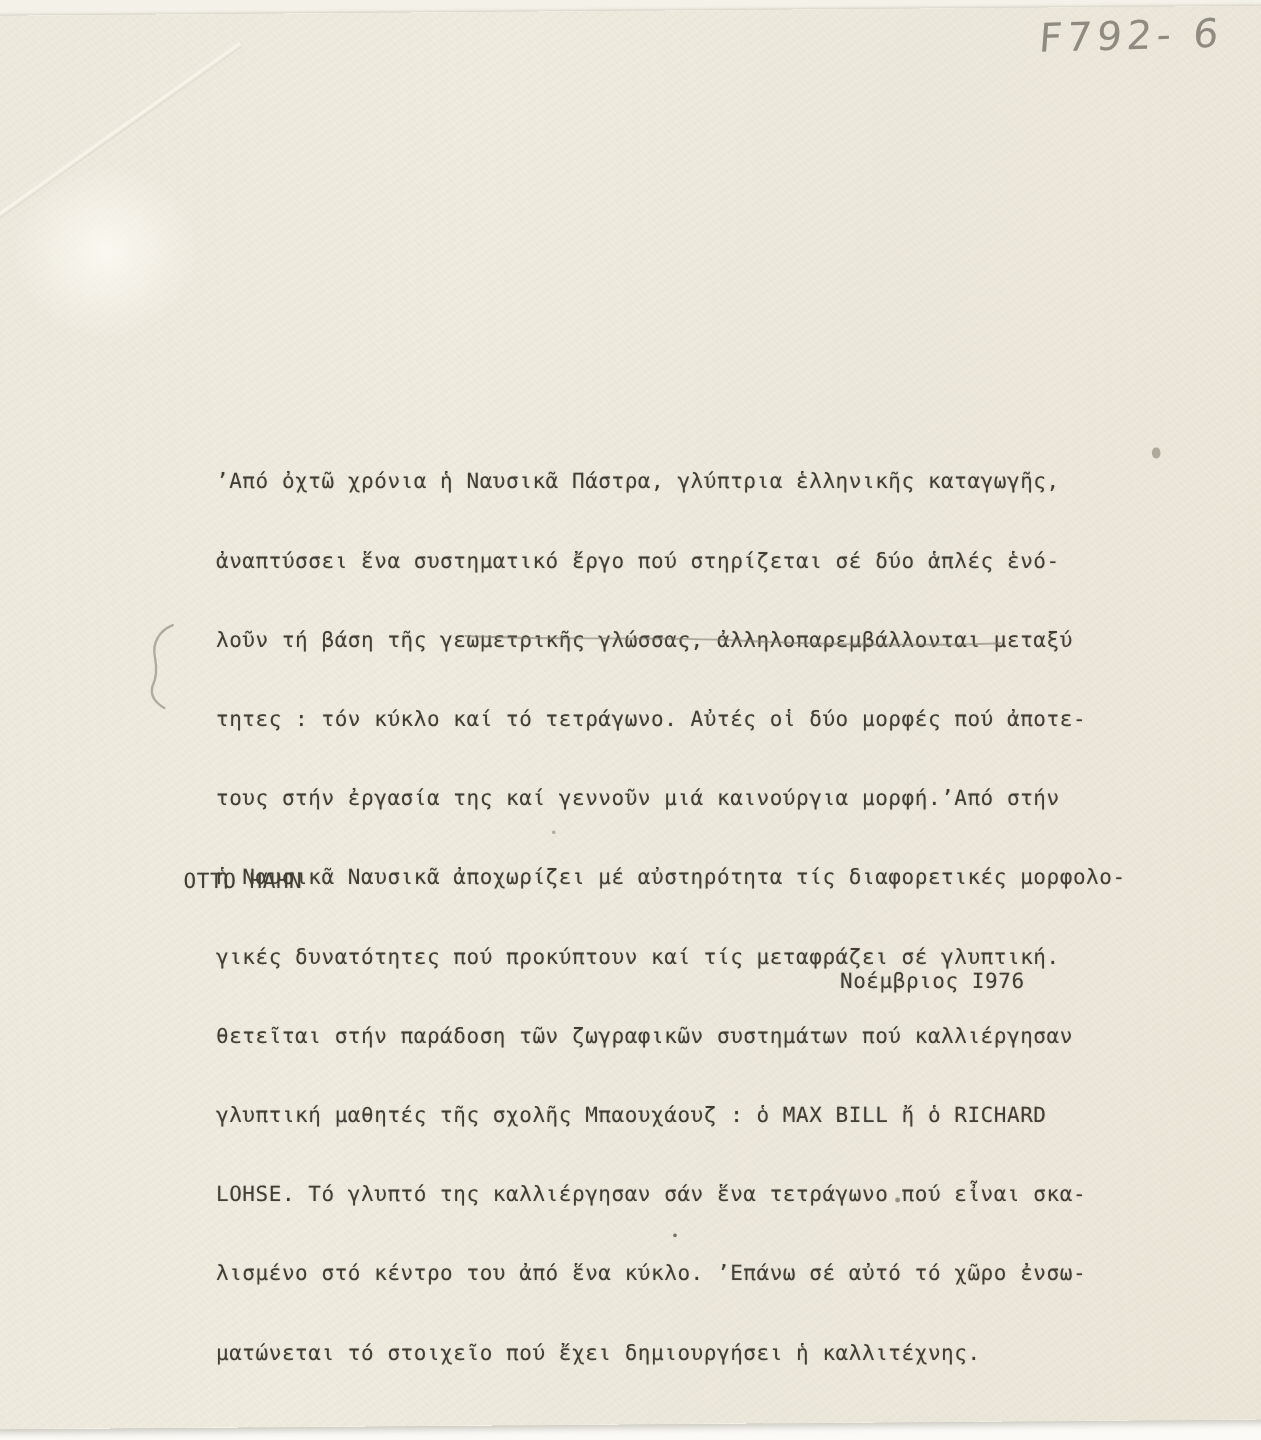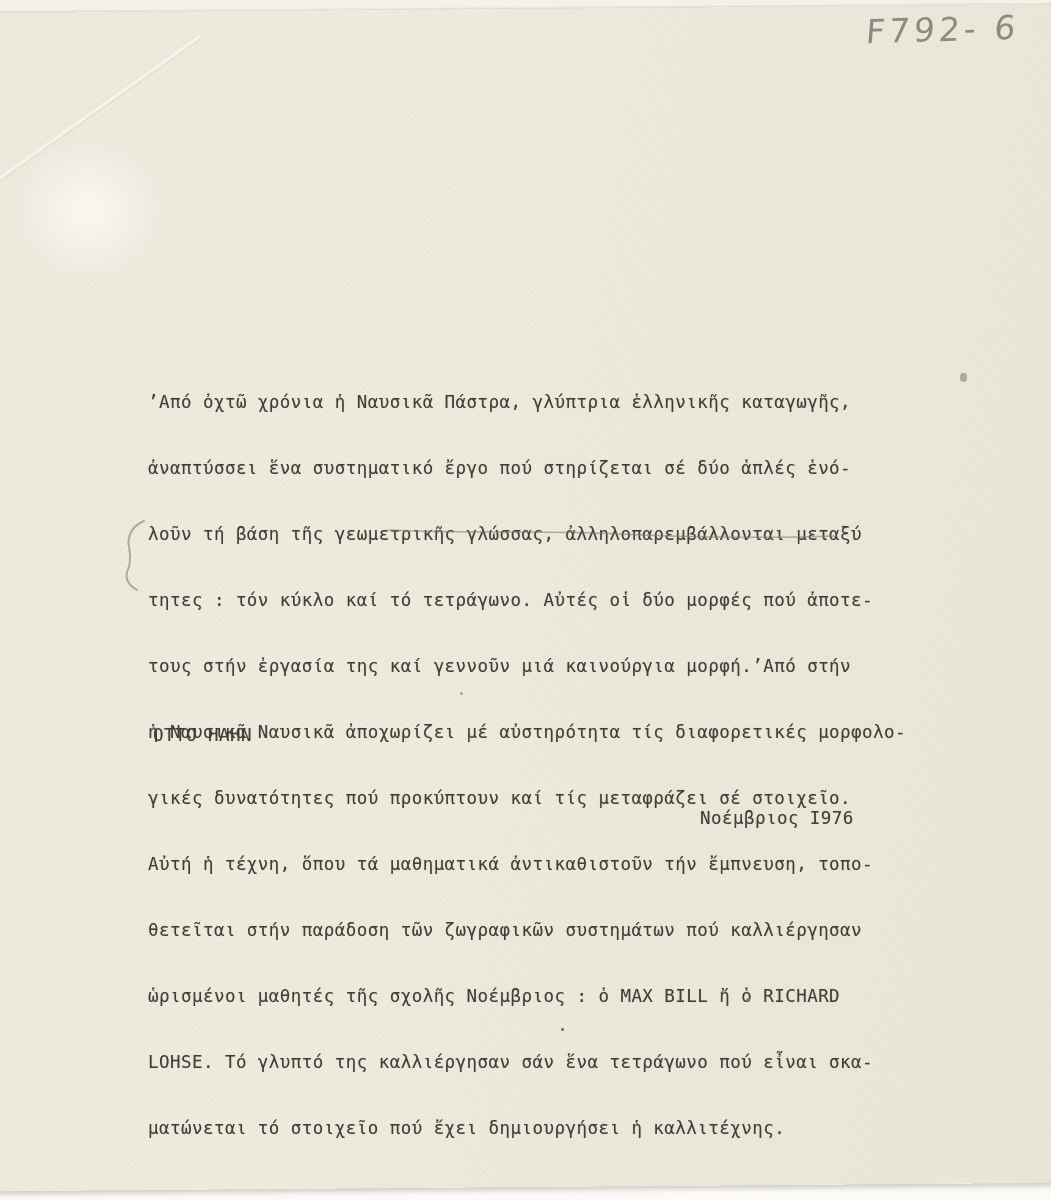--- a/index.html
+++ b/index.html
@@ -23,21 +23,21 @@
   .corner-blotch{
     position:absolute;left:8px;top:135px;width:160px;height:150px;
     background:radial-gradient(ellipse at center, rgba(252,250,243,0.85), rgba(252,250,243,0) 68%);
   }
   .typed{
     position:absolute;color:#423e36;
     font-size:17.5px;line-height:22px;letter-spacing:0.45px;
     white-space:pre;text-shadow:0 0 1px rgba(66,62,54,0.32);
   }
   .typed-block{left:148px;top:347px;}
-  .typed-block .line{height:22px;}
+  .typed-block .line{height:22px;margin-left:32px;}
   .signature{left:153px;top:724px;}
   .date-line{left:700px;top:807px;}
   .handnote{
     position:absolute;left:866px;top:10px;
     font-family:"DejaVu Sans",sans-serif;
     font-size:33px;font-weight:400;color:#7f7b72;
     letter-spacing:4px;
     transform:rotate(-1.6deg) skewX(-6deg);
     opacity:0.85;
   }
@@ -59,25 +59,25 @@
 
   <div class="handnote">F792- 6</div>
 
   <div class="typed typed-block">
     <div class="line">’Από ὀχτῶ χρόνια ἡ Ναυσικᾶ Πάστρα, γλύπτρια ἑλληνικῆς καταγωγῆς,</div>
     <div class="line">ἀναπτύσσει ἕνα συστηματικό ἔργο πού στηρίζεται σέ δύο ἁπλές ἑνό-</div>
     <div class="line">λοῦν τή βάση τῆς γεωμετρικῆς γλώσσας, ἀλληλοπαρεμβάλλονται μεταξύ</div>
     <div class="line">τητες : τόν κύκλο καί τό τετράγωνο. Αὐτές οἱ δύο μορφές πού ἀποτε-</div>
     <div class="line">τους στήν ἐργασία της καί γεννοῦν μιά καινούργια μορφή.’Από στήν</div>
     <div class="line">ἡ Ναυσικᾶ Ναυσικᾶ ἀποχωρίζει μέ αὐστηρότητα τίς διαφορετικές μορφολο-</div>
-    <div class="line">γικές δυνατότητες πού προκύπτουν καί τίς μεταφράζει σέ στοιχεῖο.</div>
-    <div class="line">Αὐτή ἡ τέχνη, ὅπου τά μαθηματικά ἀντικαθιστοῦν τήν ἔμπνευση, τοπο-</div>
+    <div class="line">γικές δυνατότητες πού προκύπτουν καί τίς μεταφράζει σέ γλυπτική.</div>
     <div class="line">θετεῖται στήν παράδοση τῶν ζωγραφικῶν συστημάτων πού καλλιέργησαν</div>
-    <div class="line">ὡρισμένοι μαθητές τῆς σχολῆς Νοέμβριος : ὁ MAX BILL ἤ ὁ RICHARD</div>
+    <div class="line">γλυπτική μαθητές τῆς σχολῆς Μπαουχάουζ : ὁ MAX BILL ἤ ὁ RICHARD</div>
     <div class="line">LOHSE. Τό γλυπτό της καλλιέργησαν σάν ἕνα τετράγωνο πού εἶναι σκα-</div>
+    <div class="line">λισμένο στό κέντρο του ἀπό ἕνα κύκλο. ’Επάνω σέ αὐτό τό χῶρο ἐνσω-</div>
     <div class="line">ματώνεται τό στοιχεῖο πού ἔχει δημιουργήσει ἡ καλλιτέχνης.</div>
     
     
   </div>
 
   <div class="typed signature">OTTO HAHN</div>
 
   <div class="typed date-line">Νοέμβριος I976</div>
 
   <svg class="pencil-marks" width="1051" height="1200" viewBox="0 0 1051 1200">

